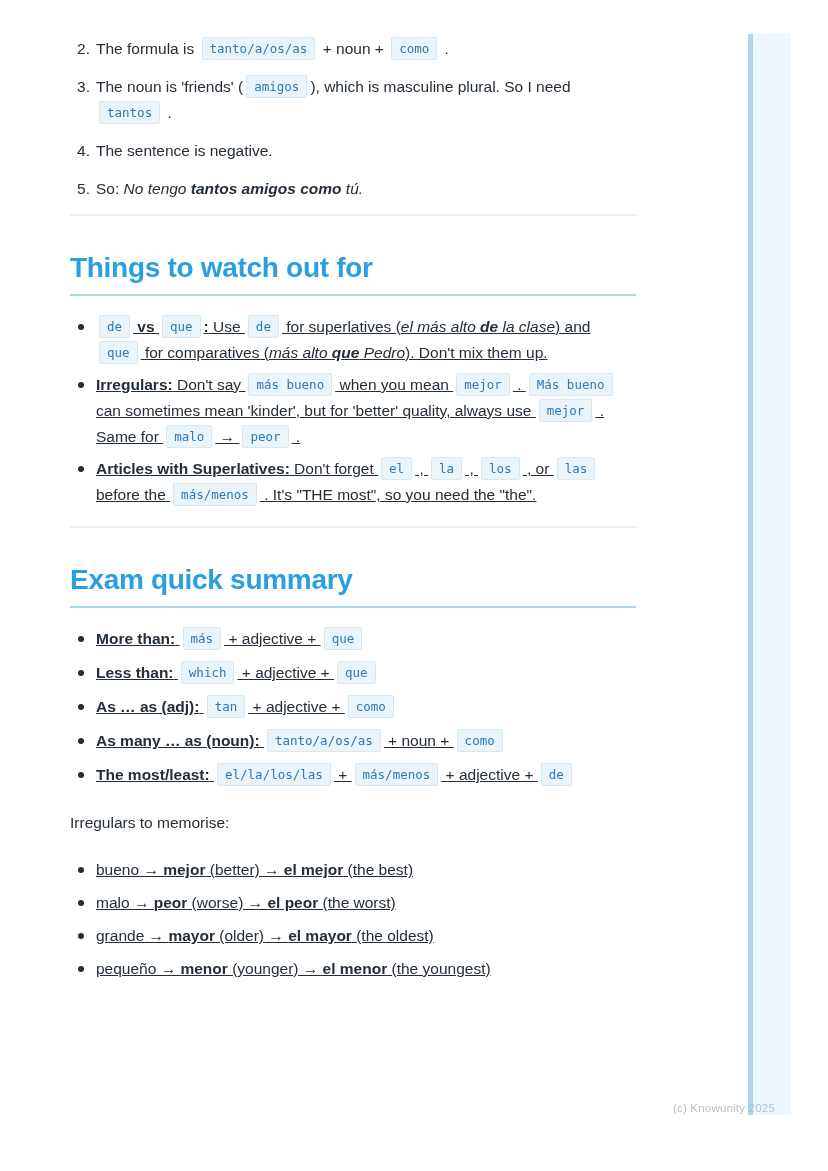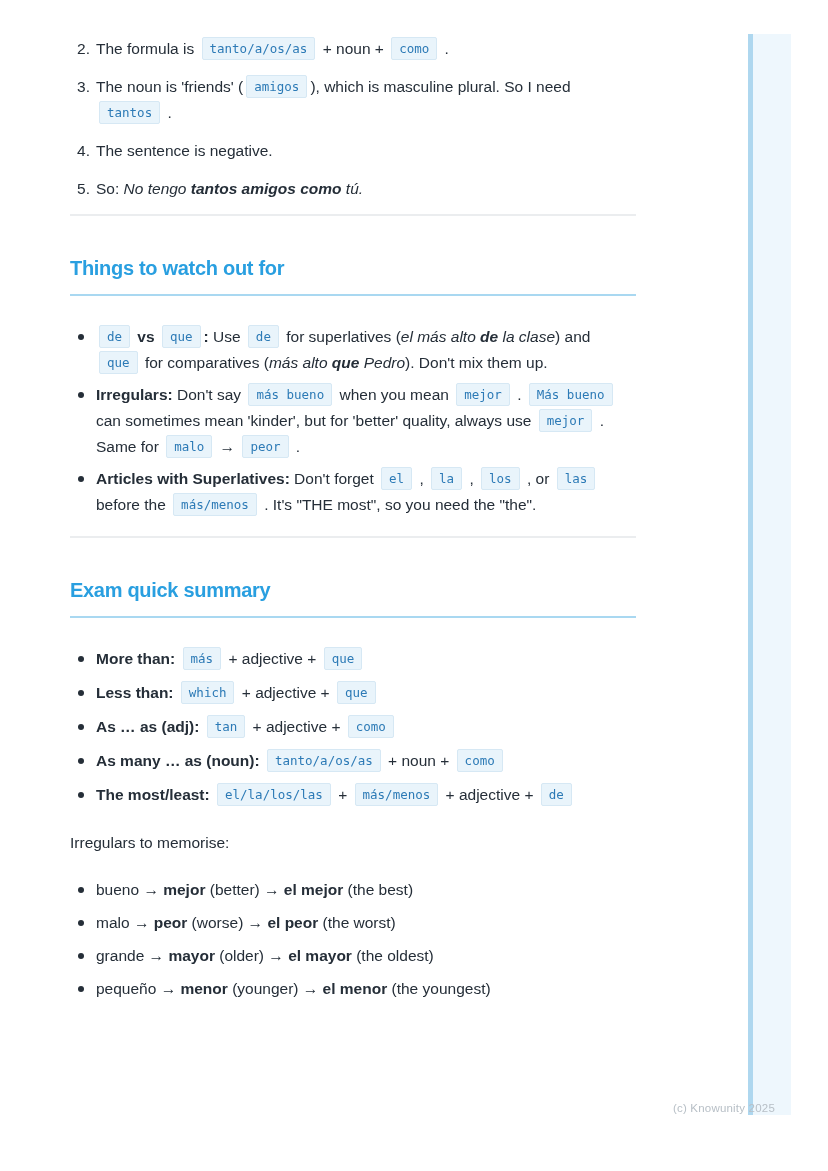--- a/index.html
+++ b/index.html
@@ -18,25 +18,25 @@
 
   ol.numlist{list-style:none;margin:0;padding:0;}
   ol.numlist li{position:relative;padding-left:26px;margin:0 0 12px 0;line-height:26px;}
   ol.numlist .num{position:absolute;left:0;top:0;width:20px;text-align:right;}
 
   .divider{border:none;border-top:2px solid var(--divider);margin:10px 0 0 0;}
   .divider.second{margin-top:18px;}
 
   h2.sec-title{
     margin:36px 0 0 0;color:var(--heading-blue);
-    font-size:20px;line-height:32px;font-weight:700;letter-spacing:-0.3px;
+    font-size:28px;line-height:32px;font-weight:700;letter-spacing:-0.3px;
   }
   .sec-underline{height:2px;background:var(--underline-blue);margin:10px 0 0 0;width:566px;}
 
-  ul.bullets{list-style:none;margin:28px 0 0 0;padding:0;}
+  ul.bullets{list-style:none;margin:18px 0 0 0;padding:0;text-decoration:underline;}
   ul.bullets li{position:relative;padding-left:26px;line-height:26px;margin:0 0 6px 0;}
   ul.bullets li::before{
     content:"";position:absolute;left:8px;top:10px;width:6px;height:6px;
     border-radius:50%;background:var(--body-text);
   }
   ul.bullets.exam li{margin-bottom:8px;}
   ul.bullets.irregulars{margin-top:22px;}
   ul.bullets.irregulars li{margin-bottom:7px;}
 
   .subhead{margin:22px 0 0 0;font-weight:400;font-size:15.5px;line-height:25px;}

